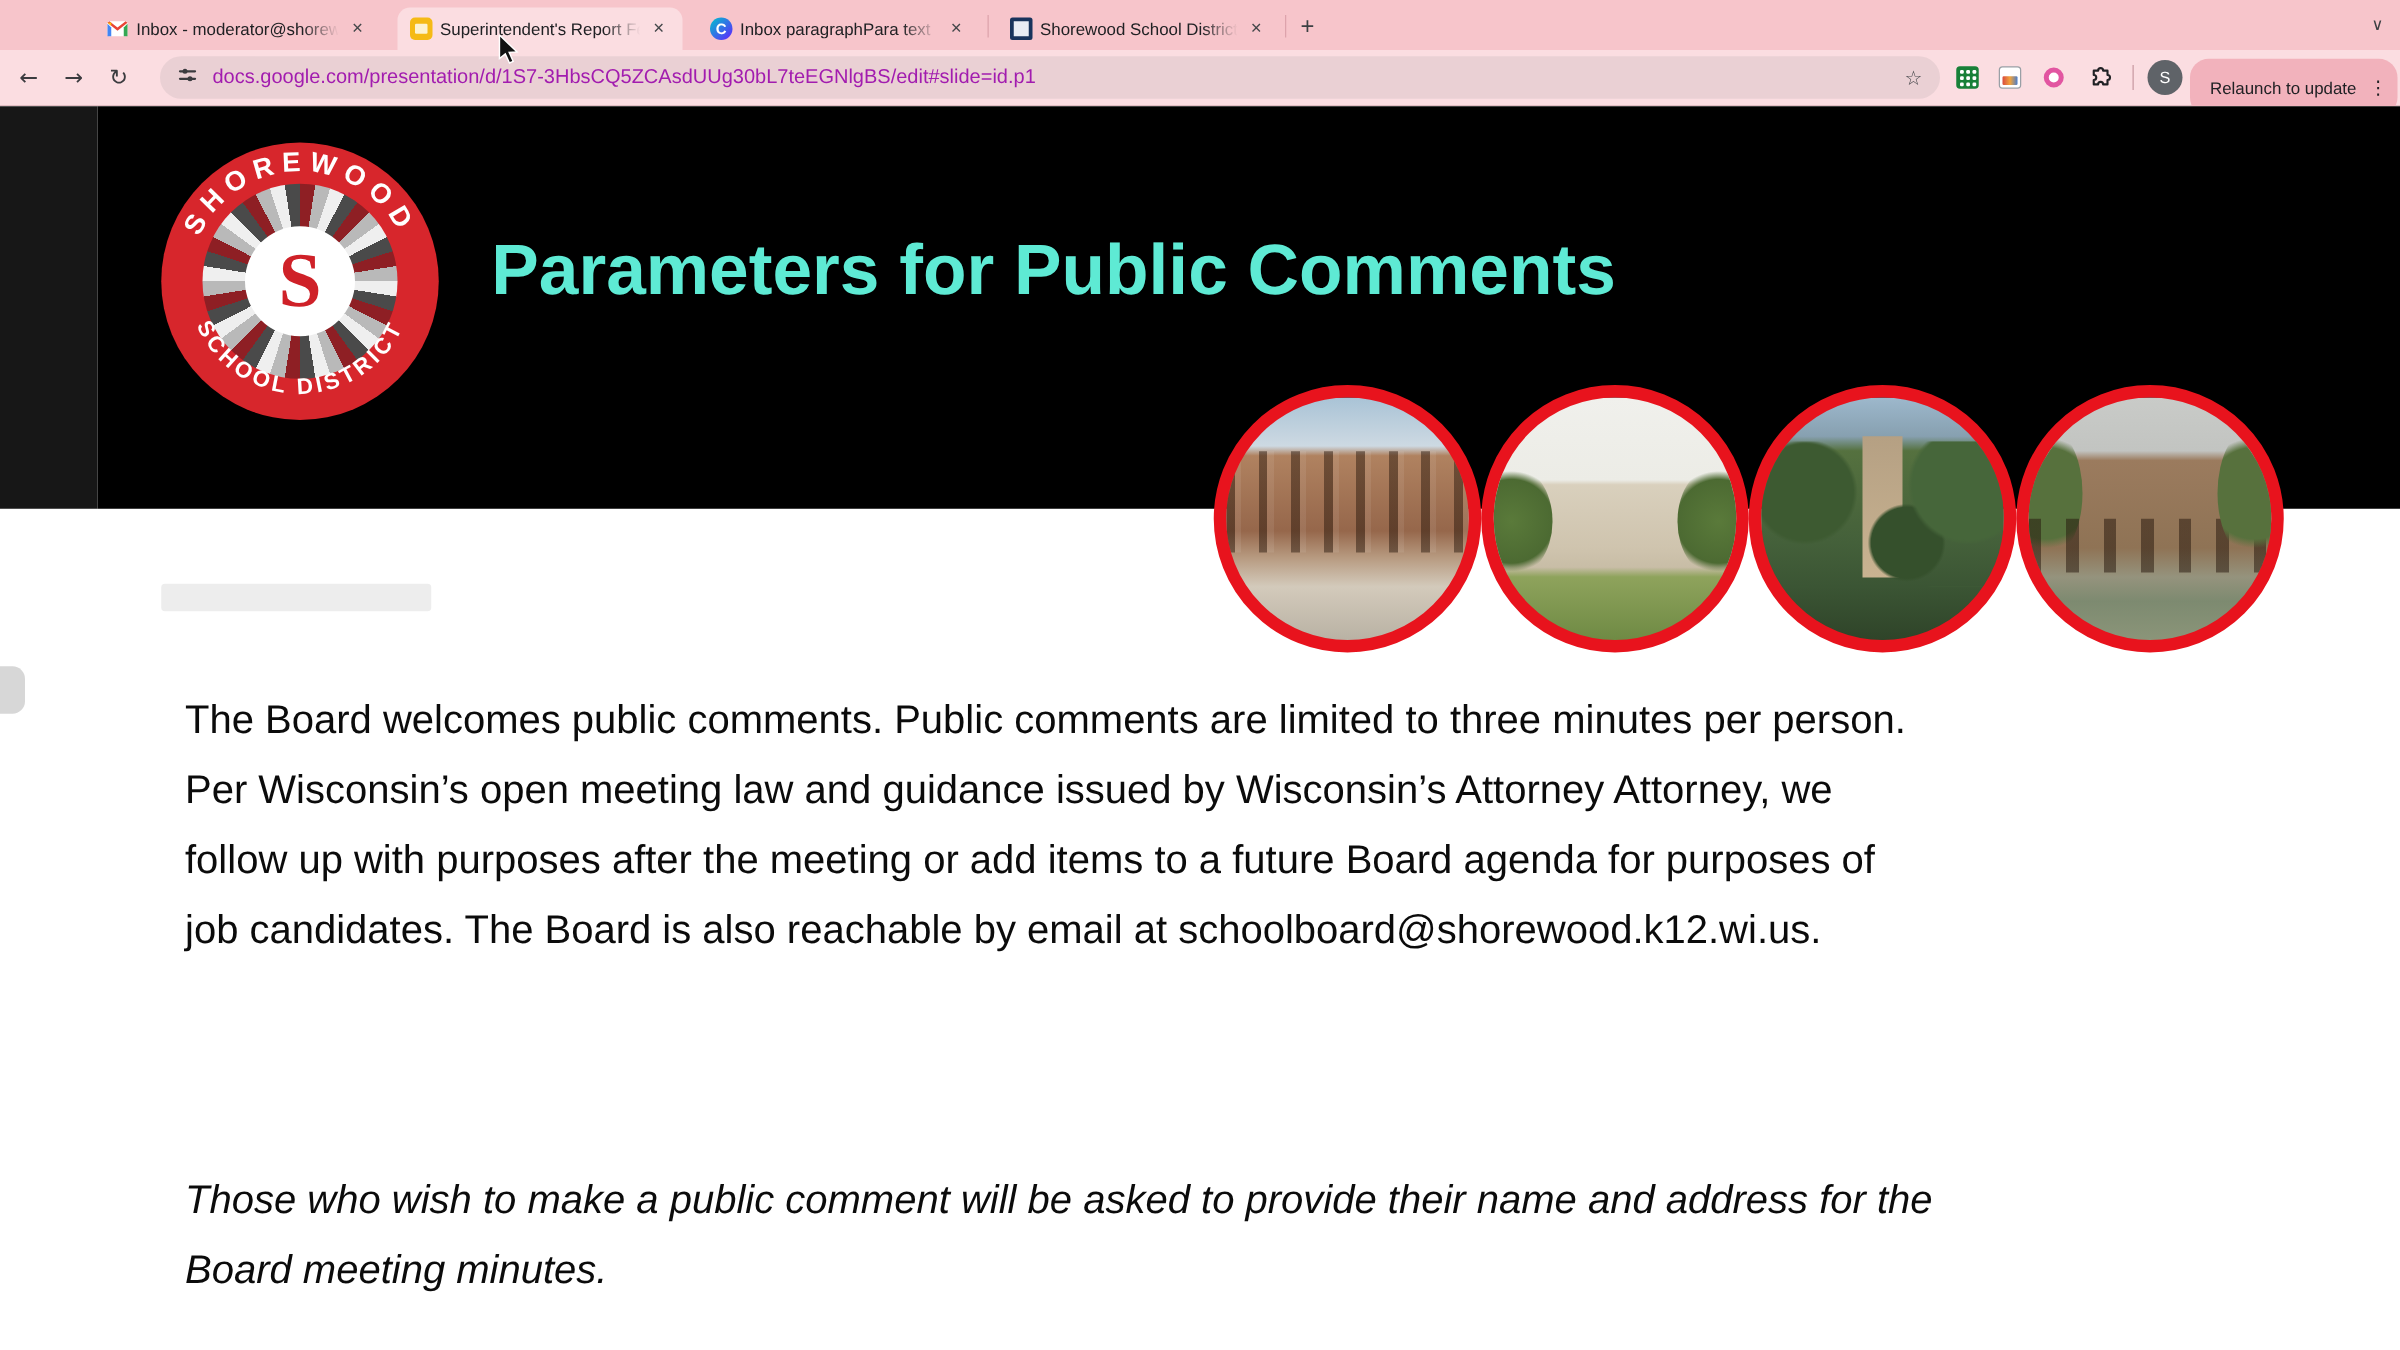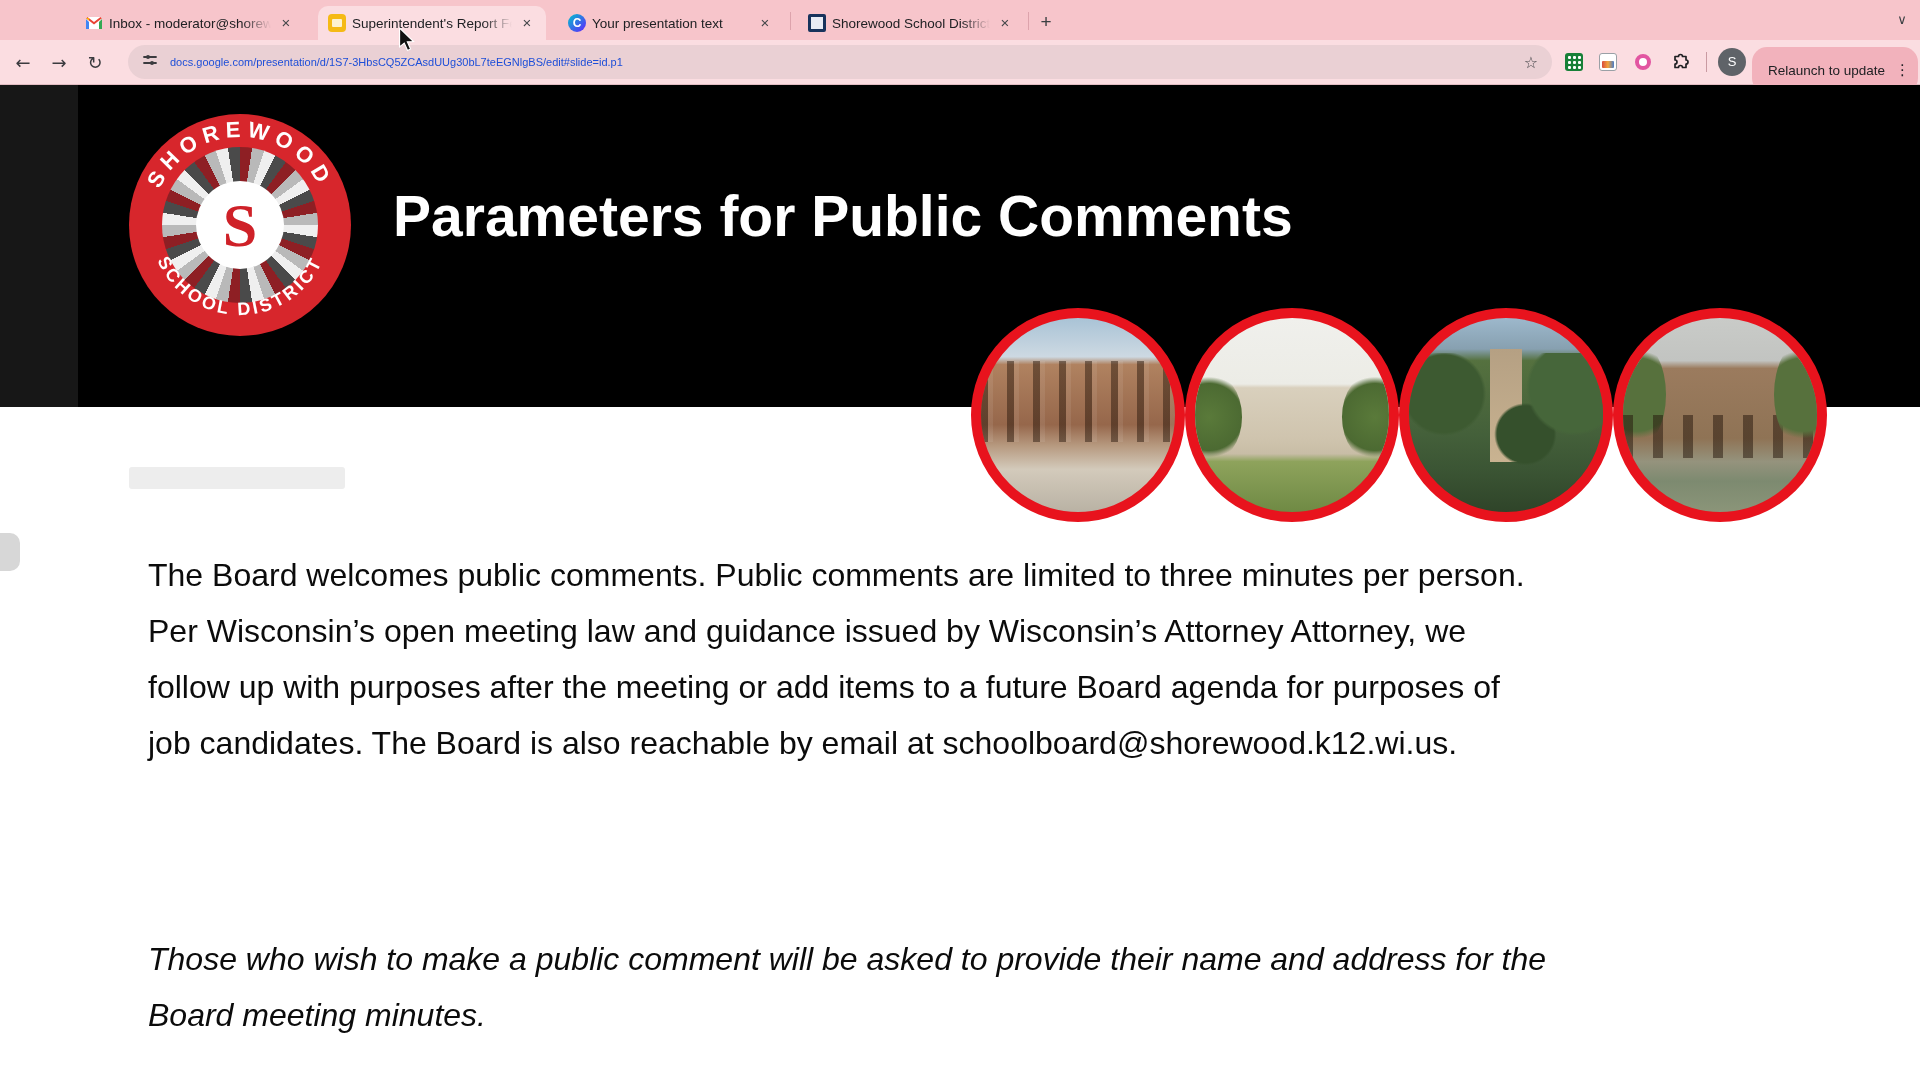--- a/index.html
+++ b/index.html
@@ -33,21 +33,21 @@
   .fav-district{box-sizing:border-box;border:3px solid #18335c;background:#e8ecf4;border-radius:2px;}
 
   
   .toolbar{position:absolute;left:0;top:40px;width:1920px;height:45px;background:#fbdde1;
            border-bottom:1px solid #e2bcc2;box-sizing:border-box;}
   .navbtn{position:absolute;top:48px;width:30px;height:30px;text-align:center;line-height:29px;
           font-size:18px;color:#3b3b3f;border-radius:50%;font-family:"DejaVu Sans",sans-serif;}
   .omnibox{position:absolute;left:128px;top:45px;width:1424px;height:34px;border-radius:17px;
            background:#ead0d4;display:flex;align-items:center;}
   .tune-icon{margin-left:14px;flex:0 0 auto;}
-  .url-text{margin-left:12px;font-size:11px;color:#1d4ed8;flex:1;white-space:nowrap;overflow:hidden;}
+  .url-text{margin-left:12px;font-size:16px;color:#a21caf;flex:1;white-space:nowrap;overflow:hidden;}
   .star{margin-right:14px;font-size:16px;color:#4a4a4e;flex:0 0 auto;font-family:"DejaVu Sans",sans-serif;}
 
   .ext-grid{position:absolute;left:1565px;top:53px;width:18px;height:18px;background:#188038;border-radius:3px;}
   .ext-grid i{position:absolute;width:3px;height:3px;background:#fff;border-radius:1px;}
   .ext-photo{position:absolute;left:1599px;top:53px;width:18px;height:18px;background:#fff;
              border:1px solid #9aa0a6;box-sizing:border-box;border-radius:3px;}
   .ext-photo::after{content:"";position:absolute;left:2px;bottom:2px;width:12px;height:7px;
              background:linear-gradient(90deg,#d84b3e,#f2a33c,#4a7cc9);border-radius:1px;}
   .ext-donut{position:absolute;left:1635px;top:54px;width:16px;height:16px;border-radius:50%;
              border:4px solid #e255a1;box-sizing:border-box;background:#fff;}
@@ -66,21 +66,21 @@
 
   
   .logo{position:absolute;left:51px;top:29px;width:222px;height:222px;border-radius:50%;background:#d7262c;}
   .logo-burst{position:absolute;left:33px;top:33px;width:156px;height:156px;border-radius:50%;
       background:repeating-conic-gradient(#8e1f24 0deg 9deg,#b9b9b9 9deg 18deg,#efefef 18deg 27deg,#4a4a4a 27deg 36deg);}
   .logo-center{position:absolute;left:67px;top:67px;width:88px;height:88px;border-radius:50%;background:#fff;
       text-align:center;line-height:88px;font-family:"Liberation Serif","DejaVu Serif",serif;
       font-weight:bold;font-size:62px;color:#cf2128;}
   .logo-textsvg{position:absolute;left:0;top:0;width:222px;height:222px;}
 
-  .slide-title{position:absolute;left:315px;top:98px;color:#ffffff;font-size:57px;font-weight:700;white-space:nowrap;}
+  .slide-title{position:absolute;left:315px;top:98px;color:#5eead4;font-size:57px;font-weight:700;white-space:nowrap;}
 
   
   .photo{position:absolute;top:223px;width:194px;height:194px;border-radius:50%;
          border:10px solid #e8131d;overflow:hidden;background:#ccc;}
   .photo .band{position:absolute;left:0;width:100%;}
   .p1{background:linear-gradient(180deg,#a9c3d6 0%,#cdd9e2 20%,#b08260 24%,#96674b 55%,#b79a80 66%,#d3cabb 78%,#b9b2a4 100%);}
   .p1 .band{top:22%;height:42%;background:repeating-linear-gradient(90deg,rgba(30,15,5,.45) 0 7px,rgba(255,255,255,.08) 7px 12px,transparent 12px 26px);}
   .p2{background:linear-gradient(180deg,#f0f0ec 0%,#ecece6 34%,#d9d0bd 36%,#cfc4ae 62%,#c8bda6 70%,#8ea35c 74%,#6f8a44 100%);}
   .p2::before,.p2::after{content:"";position:absolute;top:28%;width:34%;height:46%;border-radius:50%;
       background:radial-gradient(circle,#5a7a3a 0%,#4c6a32 60%,transparent 72%);}
@@ -128,21 +128,21 @@
     </div>
 
     <div class="tab active" style="left:318px;width:228px;">
       <span class="fav fav-slides"></span>
       <span class="tab-title">Superintendent's Report Feb</span>
       <span class="tab-close">×</span>
     </div>
 
     <div class="tab inactive" style="left:558px;width:226px;">
       <span class="fav fav-canva">C</span>
-      <span class="tab-title">Your presentation text</span>
+      <span class="tab-title">Inbox paragraphPara text</span>
       <span class="tab-close">×</span>
     </div>
 
     <div class="tab inactive" style="left:798px;width:226px;">
       <span class="fav fav-district"></span>
       <span class="tab-title">Shorewood School District Pl</span>
       <span class="tab-close">×</span>
     </div>
 
     <span class="tab-sep" style="left:790px;"></span>

